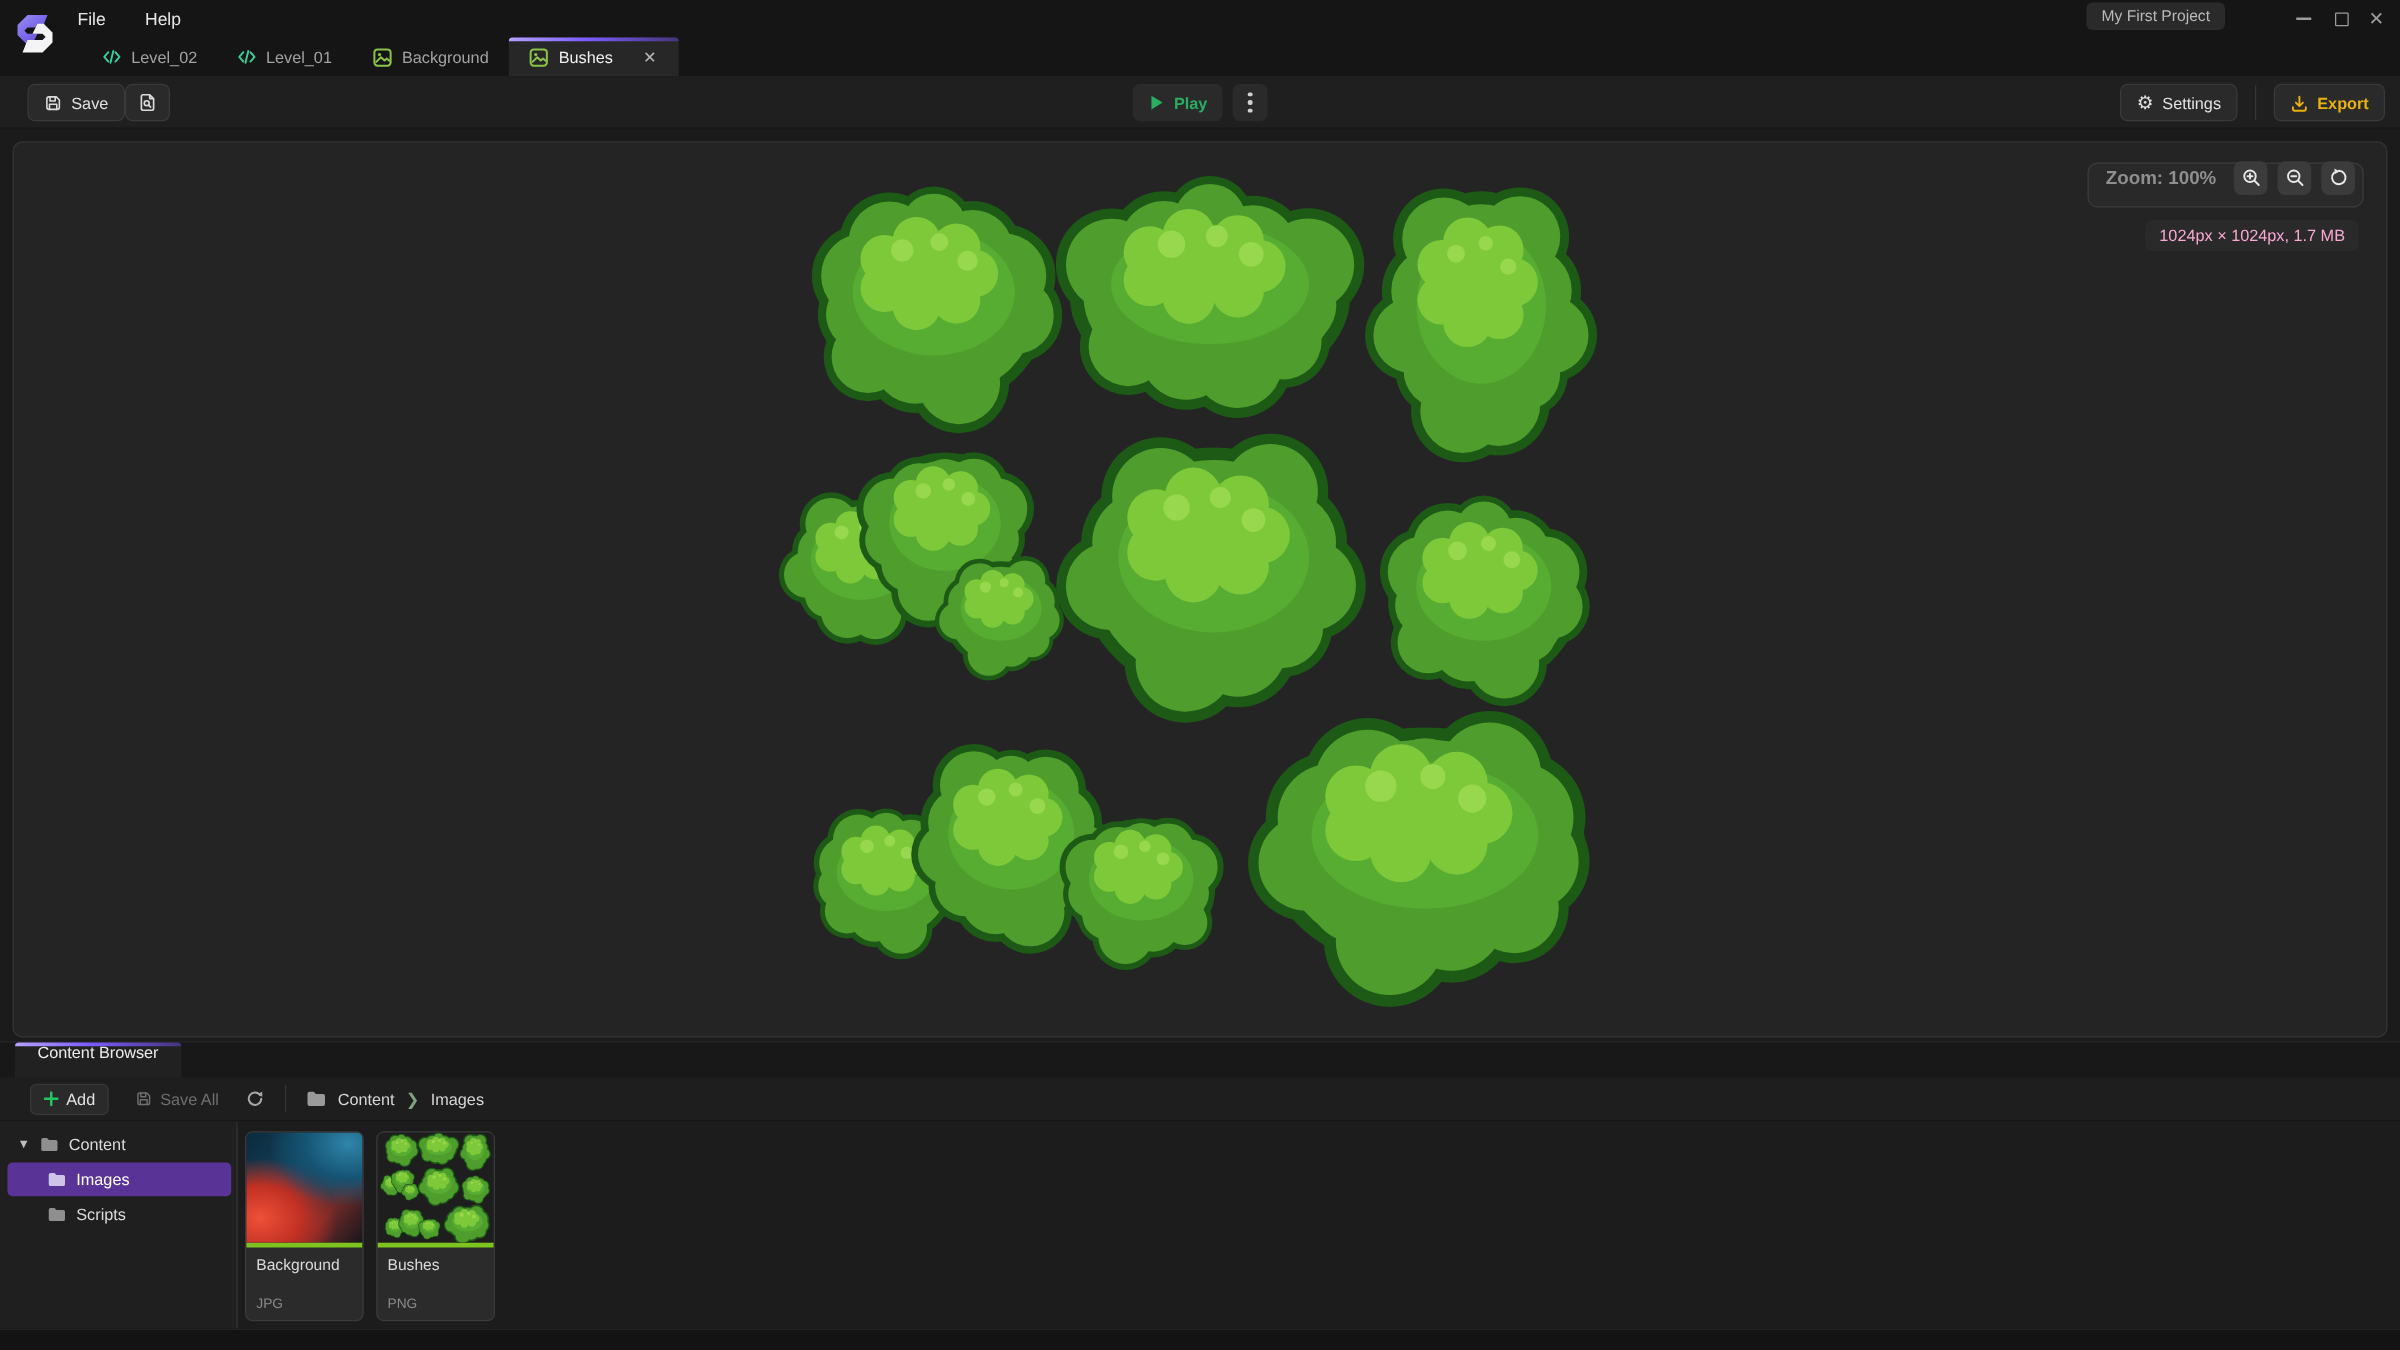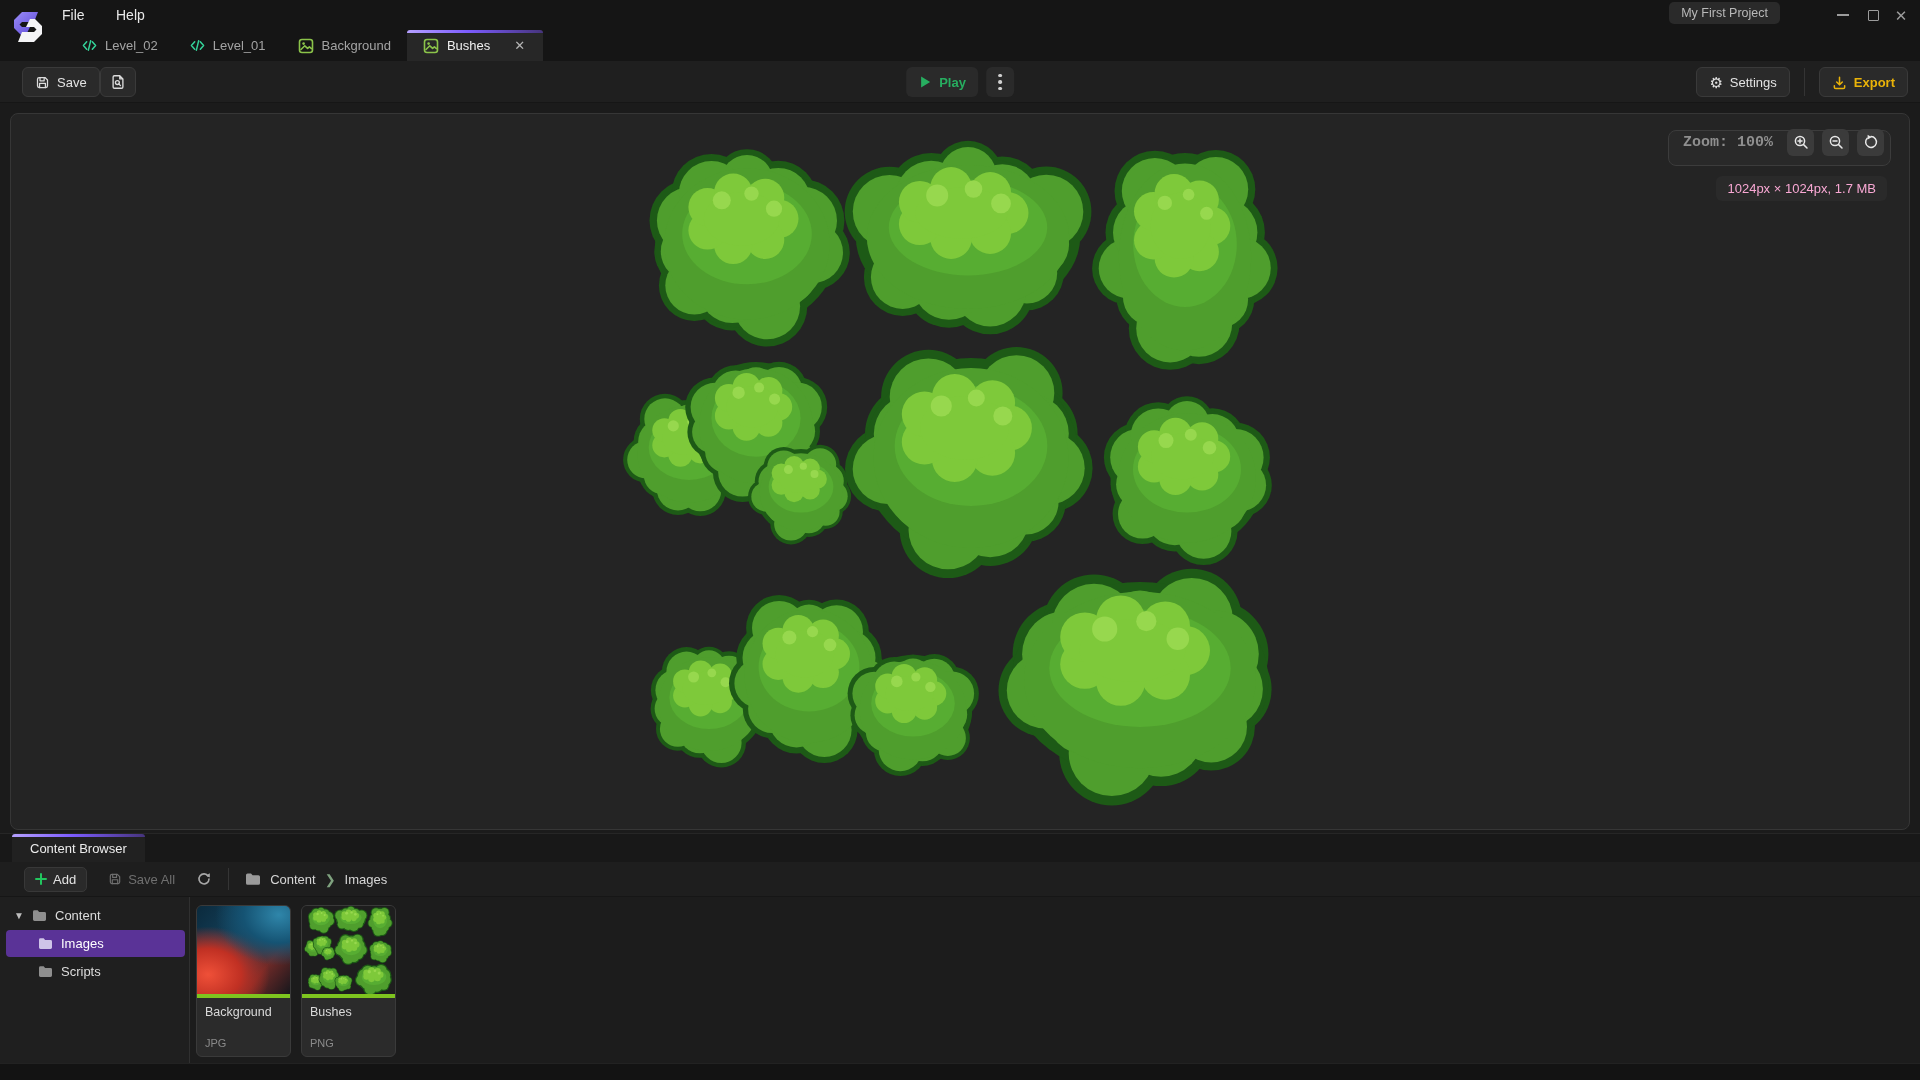--- a/index.html
+++ b/index.html
@@ -40,29 +40,29 @@
   .tb-right { position:absolute; right:12px; top:6px; display:flex; gap:14px; align-items:center; }
   .tb-sep { width:1px; height:28px; background:#343434; }
   .export-btn { color:#eab308; font-weight:bold; }
   .gear-glyph { font-size:15px; color:#e0e0e0; line-height:1; }
 
   
   .canvas { position:absolute; left:10px; top:113px; width:1900px; height:717px;
     background:#242424; border:1px solid #363636; border-radius:8px; overflow:hidden; }
   .canvas svg.scene { position:absolute; left:0; top:0; }
   .zoom-overlay { position:absolute; top:16px; right:18px; height:36px; background:rgba(42,42,42,.92);
-    border:1px solid #3c3c3c; border-radius:8px; display:flex; align-items:center; gap:8px; padding:0 6px 12px 14px;font-family:Liberation Mono, monospace; }
+    border:1px solid #3c3c3c; border-radius:8px; display:flex; align-items:center; gap:8px; padding:0 6px 12px 14px; }
   .zoom-label { font-size:15px; font-weight:bold; color:#8f8f8f; margin-right:6px; }
   .zbtn { width:27px; height:27px; background:#3b3b3b; border-radius:6px; display:flex; align-items:center; justify-content:center; }
   .size-badge { position:absolute; top:62px; right:22px; background:#2a2a2a; border-radius:6px;
     padding:5px 11px; font-size:13px; color:#f9a8d4; }
 
   
   .cb-strip { position:absolute; left:0; top:833px; right:0; height:29px; background:#181818; border-top:1px solid #262626; }
-  .cb-tab { position:absolute; left:12px; top:0; height:29px; background:#212121; display:flex; align-items:center;
+  .cb-tab { position:absolute; left:12px; top:0; height:29px; background:#212121; display:flex; align-items:flex-start;
     padding:0 18px; font-size:13px; color:#ececec; border-top-left-radius:5px; border-top-right-radius:5px; }
   .cb-tab::before { content:""; position:absolute; top:0; left:0; right:0; height:2.5px;
     background:linear-gradient(90deg,#b6a1ff,#7c5cff 45%,#46347c); border-top-left-radius:5px; border-top-right-radius:5px; }
   .cb-toolbar { position:absolute; left:0; top:862px; right:0; height:35px; background:#1e1e1e; display:flex;
     align-items:center; gap:10px; padding:0 24px; border-bottom:1px solid #161616; }
   .small-btn { display:inline-flex; align-items:center; gap:6px; background:#2a2a2a; border:1px solid #383838;
     border-radius:5px; height:25px; padding:0 10px; font-size:13px; color:#e3e3e3; }
   .small-btn.disabled { background:transparent; border-color:transparent; color:#6f6f6f; }
   .cb-toolbar .vsep { width:1px; height:22px; background:#353535; margin:0 6px; }
   .crumb { display:flex; align-items:center; gap:9px; font-size:13px; color:#d6d6d6; }

